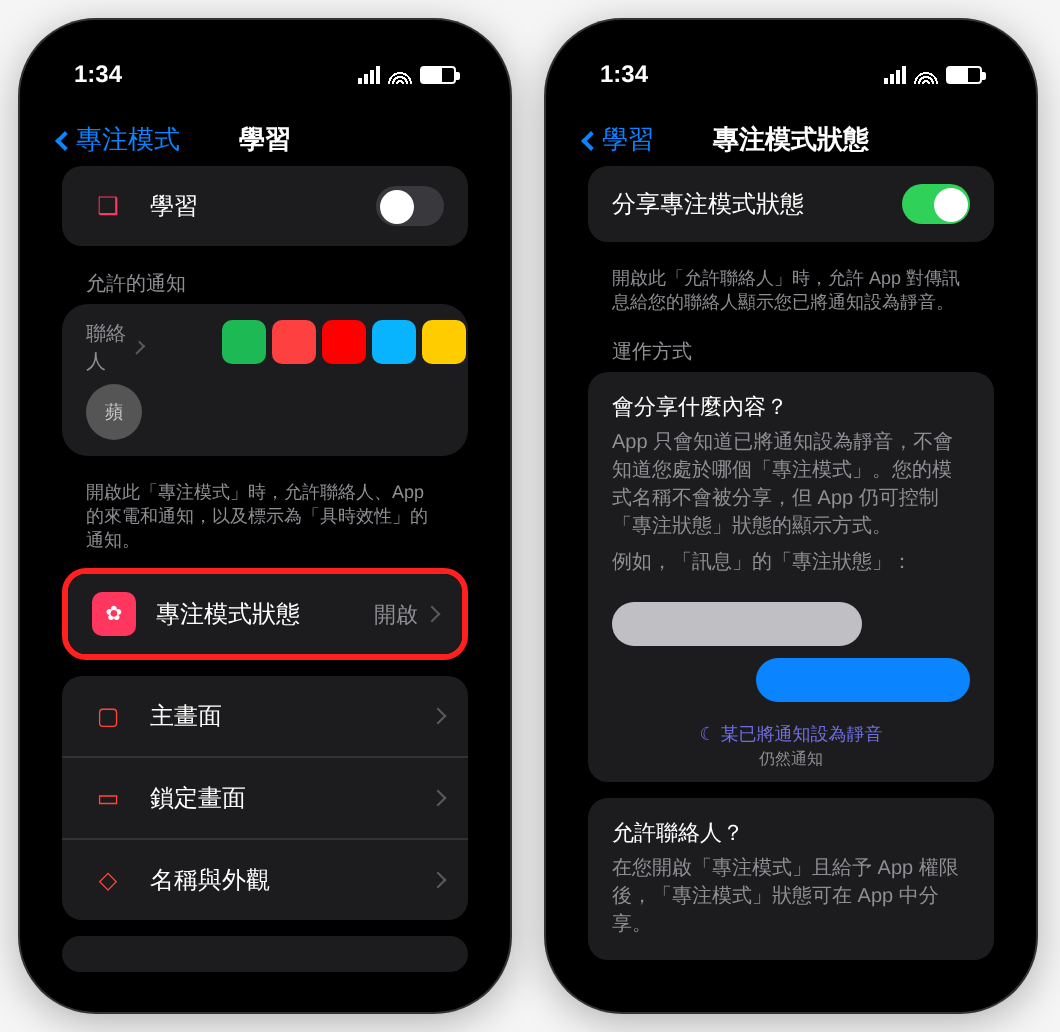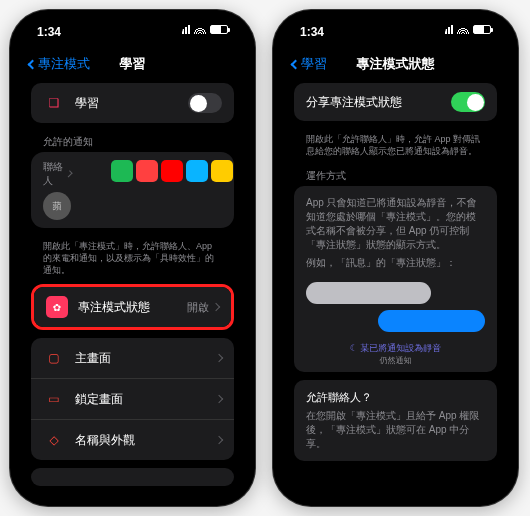--- a/index.html
+++ b/index.html
@@ -40,21 +40,21 @@
     border-radius: 30px;
     overflow: hidden;
     color: #fff;
     font-size: 11px;
     position: relative;
   }
 
   .status-bar {
     height: 30px;
     display: flex;
-    align-items: flex-start;
+    align-items: center;
     justify-content: space-between;
     padding: 6px 18px 0;
     font-size: 12px;
     font-weight: 600;
   }
   .status-right { display: flex; gap:4px; align-items:center; }
 
   .signal { display:flex; gap:1px; align-items:flex-end; }
   .signal i { width:2px; background:#fff; display:block; }
   .signal i:nth-child(1){height:3px}
@@ -68,21 +68,21 @@
     background:
       radial-gradient(circle at 50% 100%, transparent 1px, #fff 1px, #fff 2px, transparent 2px),
       radial-gradient(circle at 50% 100%, transparent 3px, #fff 3px, #fff 4px, transparent 4px),
       radial-gradient(circle at 50% 100%, transparent 5px, #fff 5px, #fff 6px, transparent 6px);
   }
   .batt { width:18px; height:9px; border:1px solid #fff; border-radius:2px; position:relative; }
   .batt::after{content:""; position:absolute; right:-3px; top:2px; width:2px; height:4px; background:#fff; border-radius:0 1px 1px 0;}
   .batt i{ display:block; width:60%; height:100%; background:#fff;}
 
   .nav {
-    display:flex; align-items:center; justify-content:center;
+    display:flex; align-items:flex-end; justify-content:center;
     height: 30px; position:relative; font-size:13px; font-weight:600;
   }
   .back {
     position:absolute; left:10px; color:#0a84ff; font-weight:400;
     display:flex; align-items:center; gap:2px;
   }
   .chev{ display:inline-block; width:7px; height:7px; border-left:2px solid #0a84ff; border-bottom:2px solid #0a84ff; transform:rotate(45deg); }
 
   .content { padding: 4px 12px; overflow:hidden; }
 
@@ -269,20 +269,21 @@
           <span class="toggle on">
               <span class="knob"></span>
             </span>
         </div>
       </div>
       <div class="section-footer">開啟此「允許聯絡人」時，允許 App 對傳訊息給您的聯絡人顯示您已將通知設為靜音。</div>
 
       <div class="section-header">運作方式</div>
 
       <div class="bubble-area">
+        <div class="q">會分享什麼內容？</div>
         <p>App 只會知道已將通知設為靜音，不會知道您處於哪個「專注模式」。您的模式名稱不會被分享，但 App 仍可控制「專注狀態」狀態的顯示方式。</p>
         <p>例如，「訊息」的「專注狀態」：</p>
         <div class="bubbles">
           <div class="bub gray"></div>
           <div class="bub blue"></div>
         </div>
         <div class="moon-line">
           <span>☾ </span><span>某已將通知設為靜音</span>
           <span class="sub2">仍然通知</span>
         </div>

